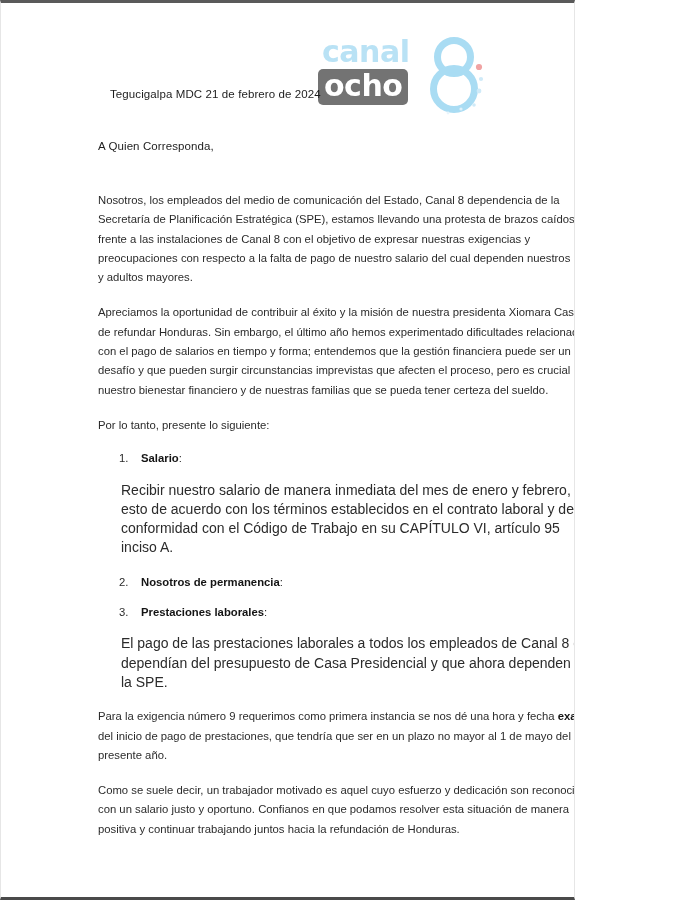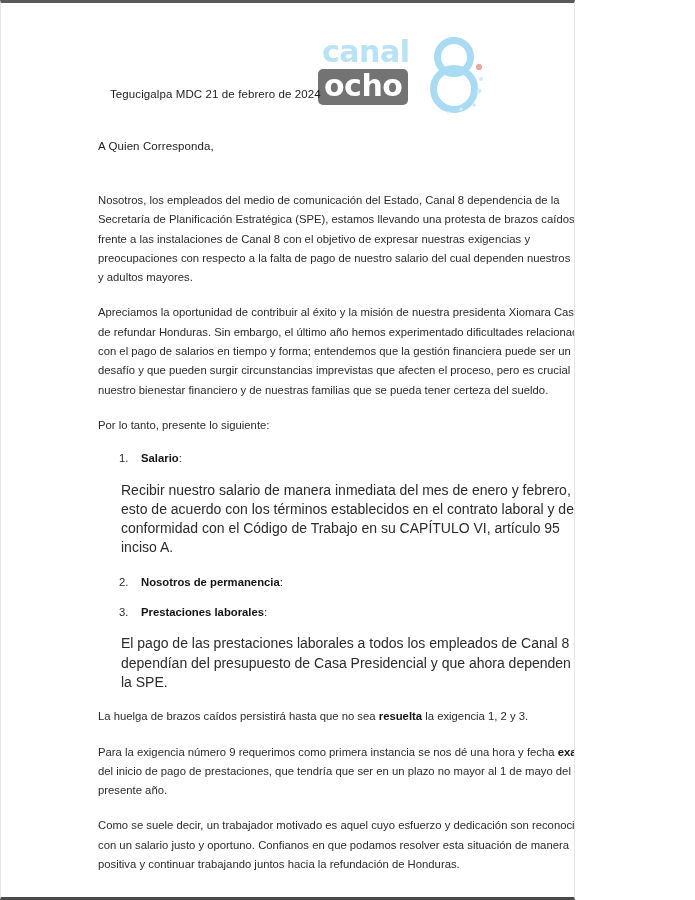--- a/index.html
+++ b/index.html
@@ -197,21 +197,20 @@
 
       <li class="list-item">
         <div class="list-head">
           <span class="list-num">3.</span><span class="list-title">Prestaciones laborales</span><span>:</span>
         </div>
         <p class="list-body">El pago de las prestaciones laborales a todos los empleados de Canal 8 que dependían del presupuesto de Casa Presidencial y que ahora dependen de la SPE.</p>
       </li>
 
     </ol>
 
-    <p class="para"><span>La huelga de brazos caídos persistirá hasta que no sea </span><b>resuelta</b><span> la exigencia 1, 2 y 3.</span></p>
 
     <p class="para"><span>Para la exigencia número 9 requerimos como primera instancia se nos dé una hora y fecha </span><b>exacta</b><span> del inicio de pago de prestaciones, que tendría que ser en un plazo no mayor al 1 de mayo del presente año.</span></p>
 
     <p class="para">Como se suele decir, un trabajador motivado es aquel cuyo esfuerzo y dedicación son reconocidos con un salario justo y oportuno. Confianos en que podamos resolver esta situación de manera positiva y continuar trabajando juntos hacia la refundación de Honduras.</p>
 
   </div>
 
 </div>
 
 </body></html>

